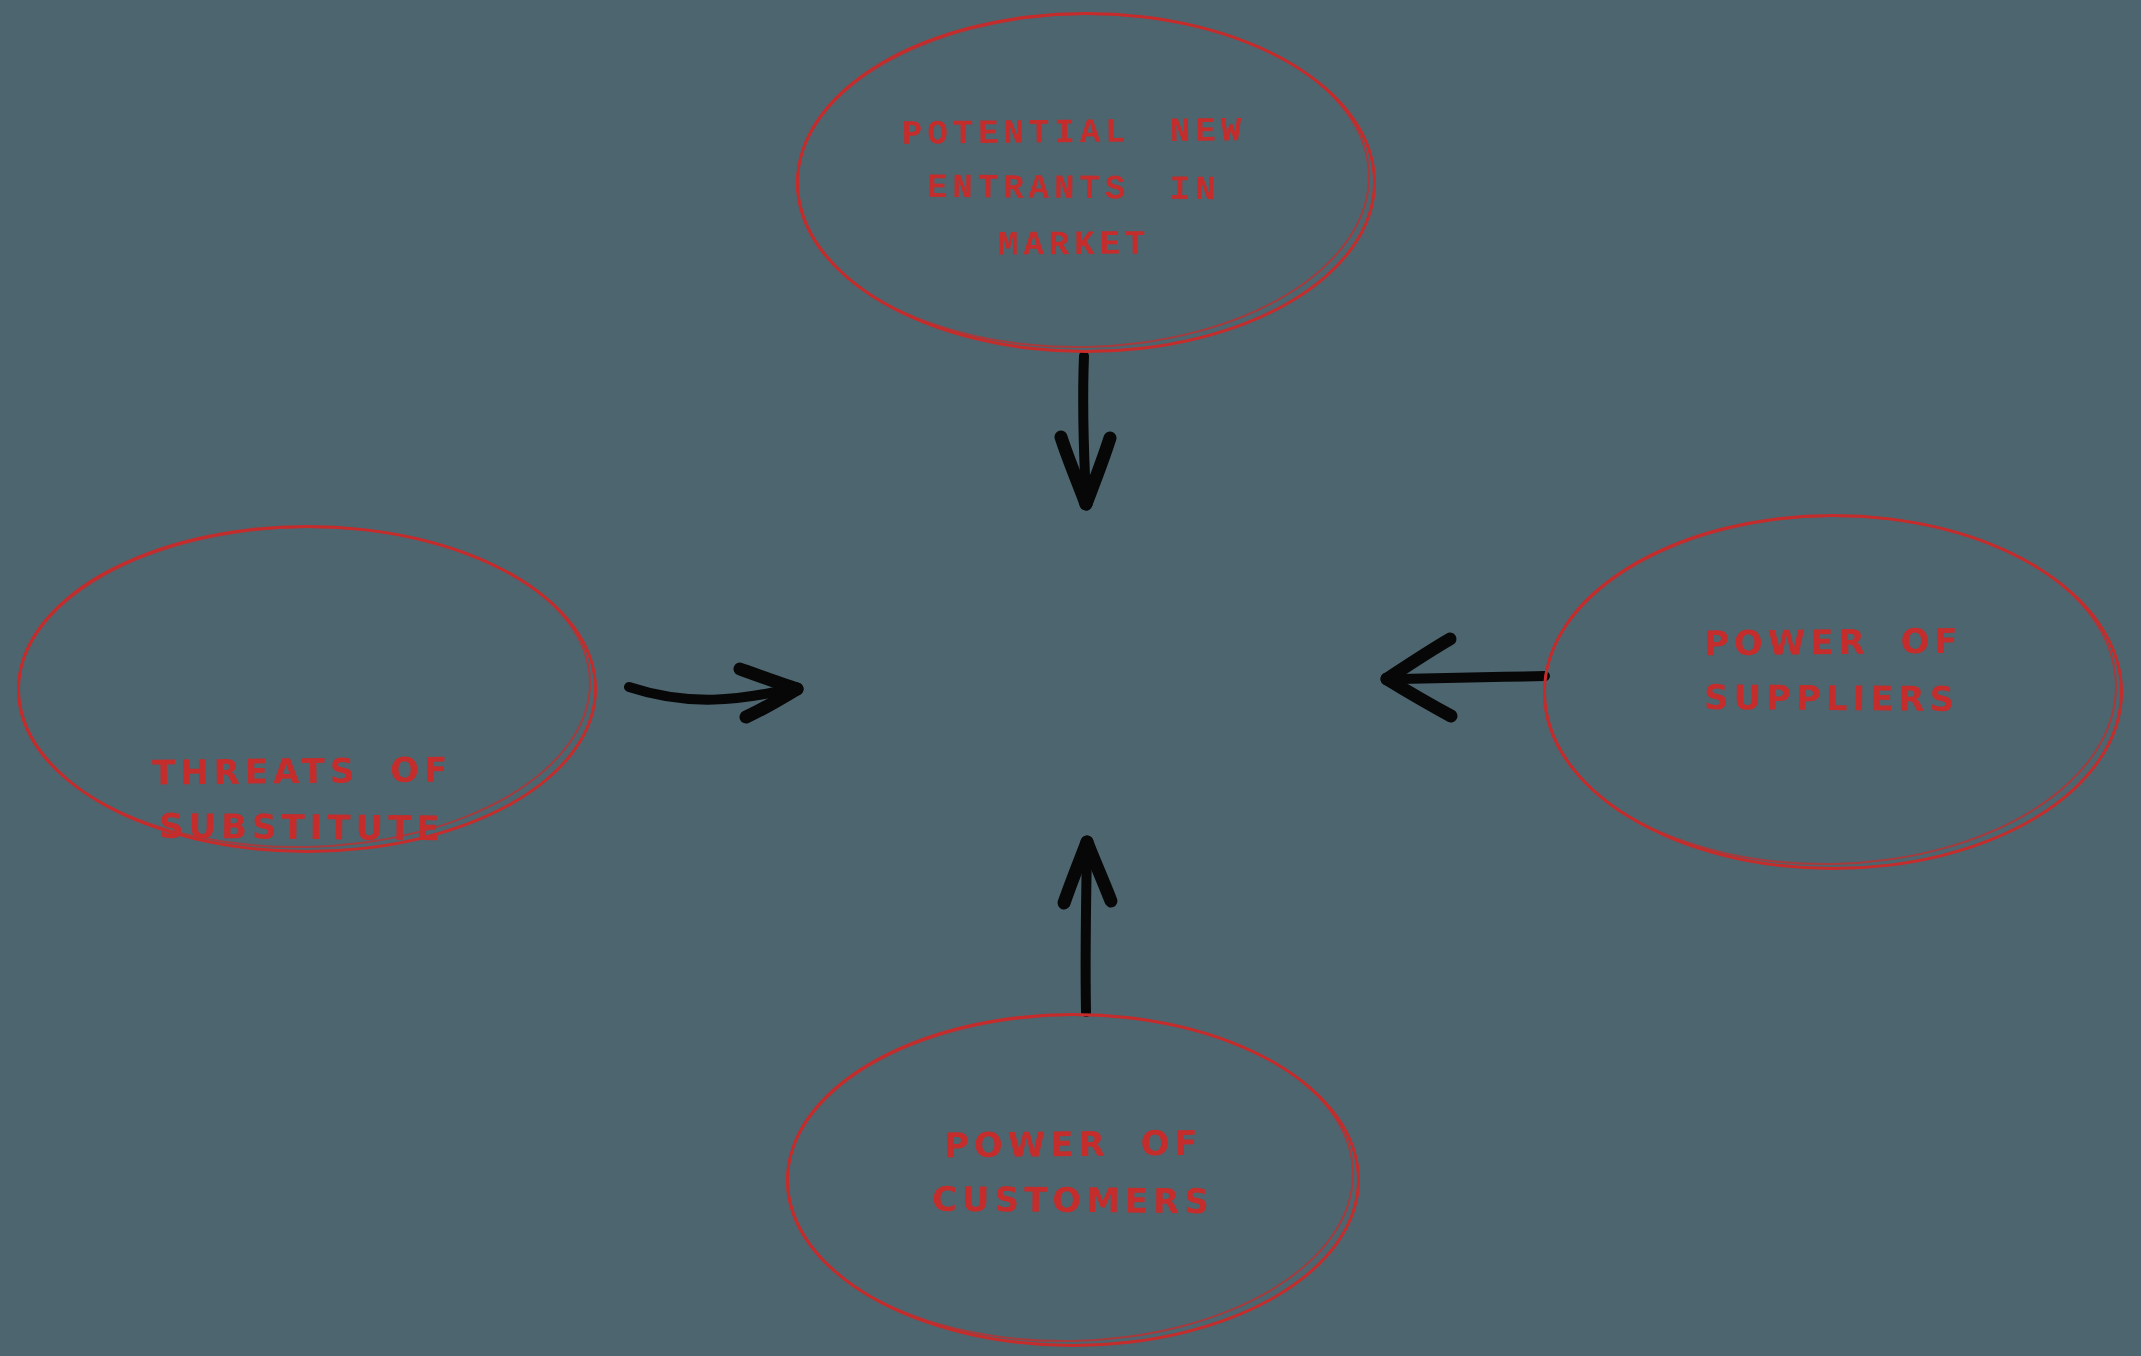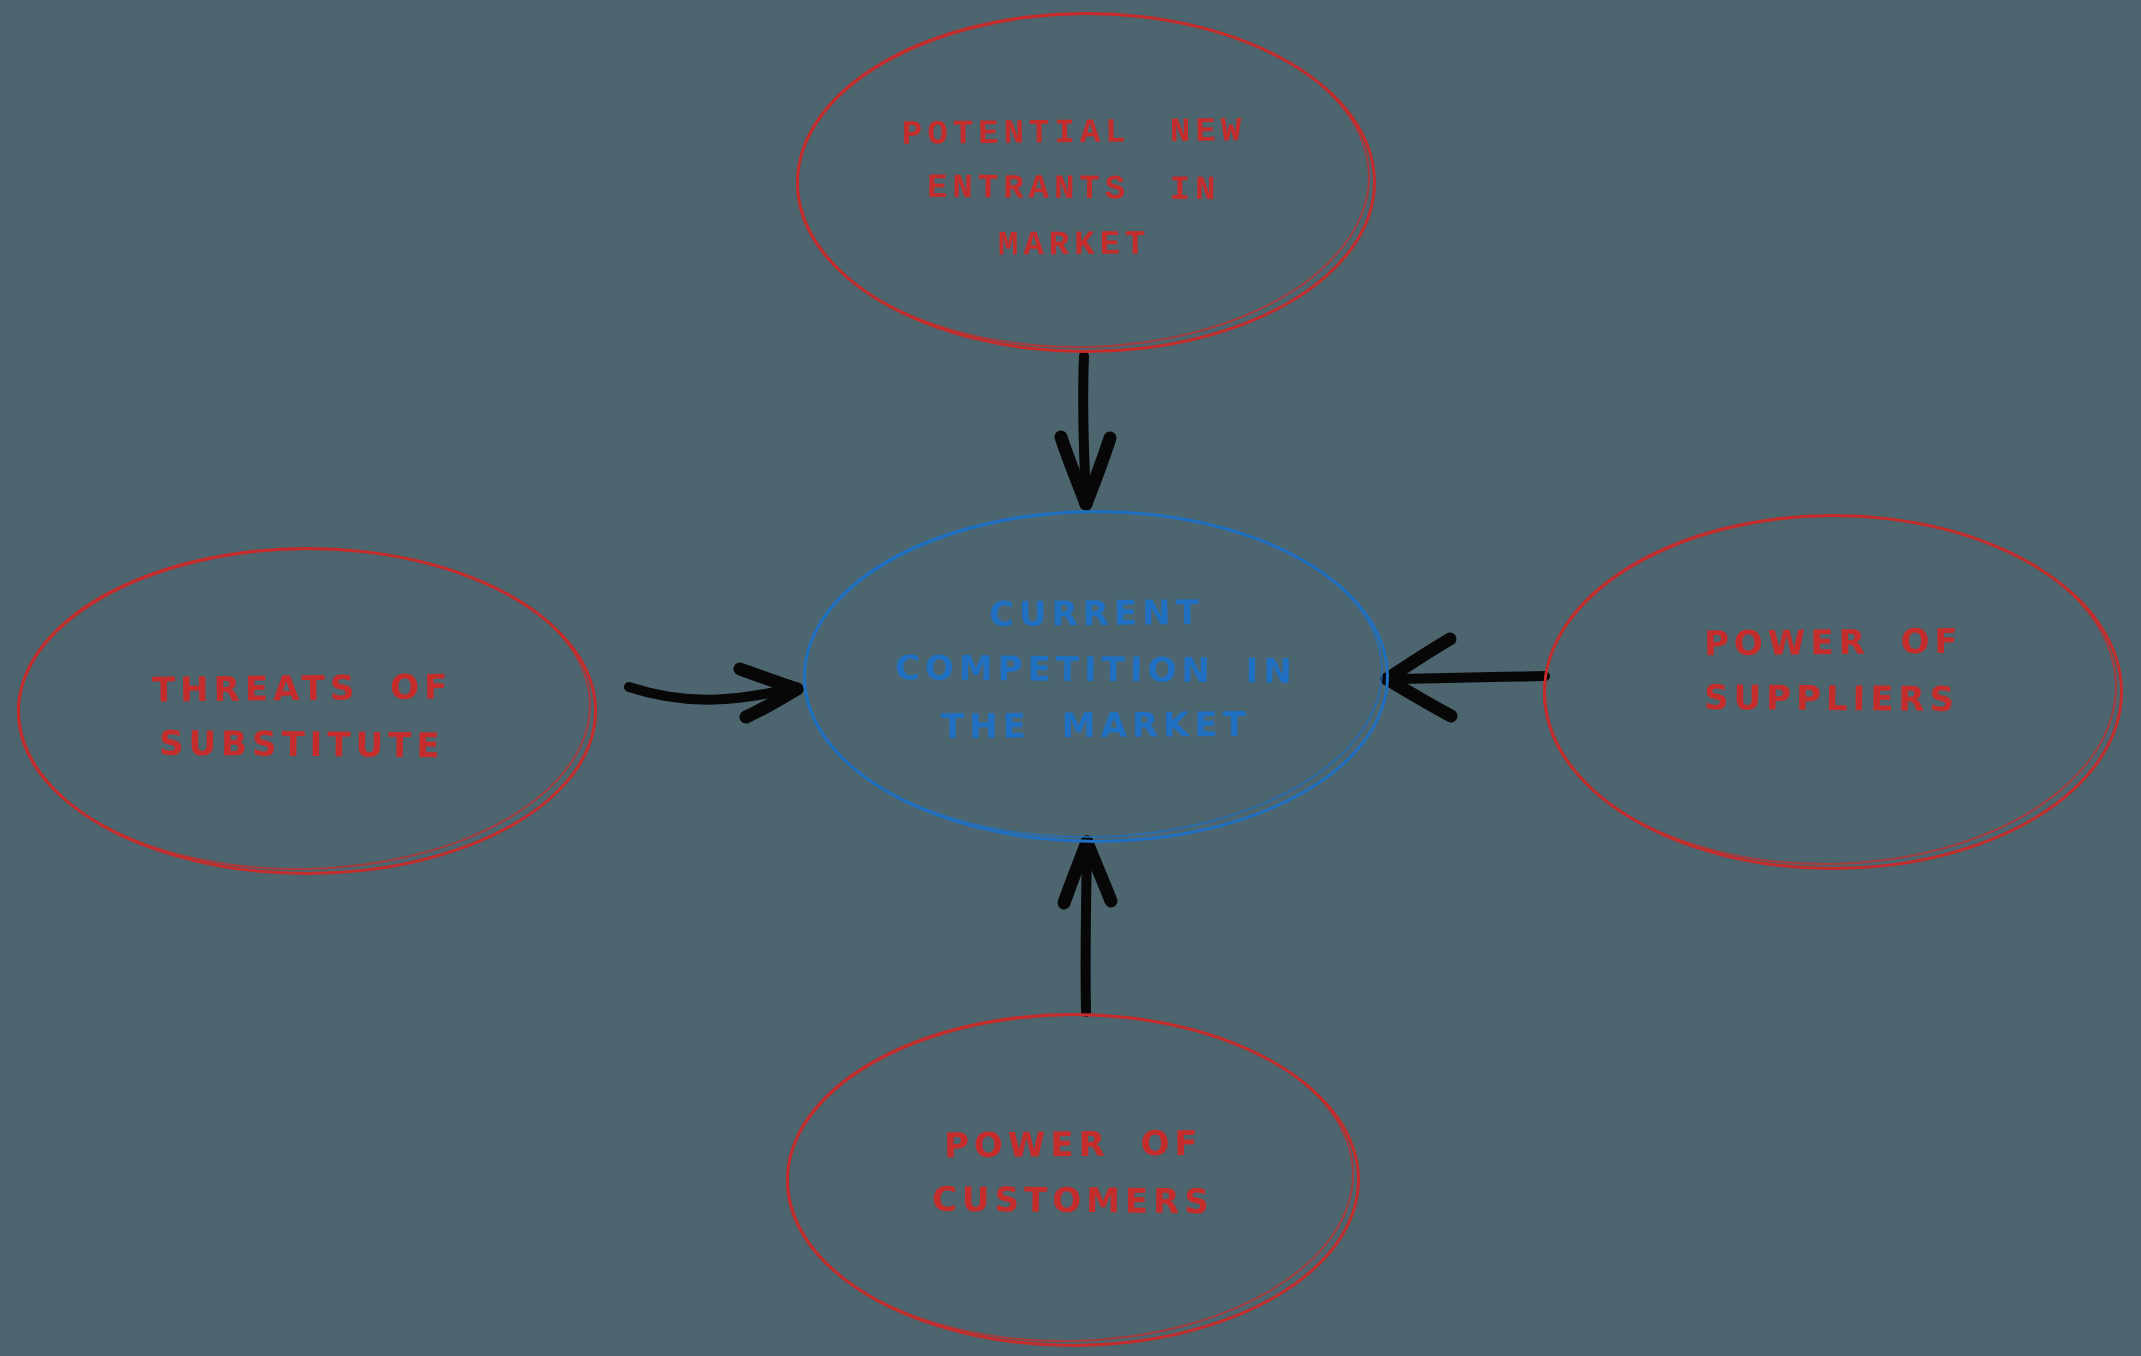--- a/index.html
+++ b/index.html
@@ -57,21 +57,21 @@
     text-transform: uppercase;
   }
   .label span { white-space: nowrap; }
   .label span:nth-child(1) { transform: rotate(-.6deg); }
   .label span:nth-child(2) { transform: rotate(.5deg); }
   .label span:nth-child(3) { transform: rotate(-.4deg); }
 
   
   #node-entrants    { left: 796px;  top: 12px;   width: 580px; height: 341px; }
   #node-entrants .label    { transform: translate(-12px, 6px); font-family: Liberation Mono, monospace; }
-  #node-substitute  { left: 17px;   top: 547px;  width: 580px; height: 328px; }
+  #node-substitute  { left: 17px;   top: 525px;  width: 580px; height: 328px; align-items: flex-end; }
   #node-substitute .label  { transform: translate(-5px, 5px); }
   #node-competition { left: 803px;  top: 510px;  width: 586px; height: 333px; }
   #node-competition .label { transform: translateY(-8px); }
   #node-suppliers   { left: 1543px; top: 514px;  width: 580px; height: 356px; }
   #node-suppliers .label   { transform: translateY(-22px); align-items: flex-start; text-align: left; }
   #node-customers   { left: 786px;  top: 1013px; width: 574px; height: 334px; }
   #node-customers .label   { transform: translateY(-8px); }
 
   
   svg.arrows {
@@ -129,27 +129,20 @@
     </div>
   </div>
 
   <div class="node red" id="node-substitute">
     <div class="label">
       <span>THREATS OF</span>
       <span>SUBSTITUTE</span>
     </div>
   </div>
 
-  <div class="node blue" id="node-competition">
-    <div class="label">
-      <span>CURRENT</span>
-      <span>COMPETITION IN</span>
-      <span>THE MARKET</span>
-    </div>
-  </div>
 
   <div class="node red" id="node-suppliers">
     <div class="label">
       <span>POWER OF</span>
       <span>SUPPLIERS</span>
     </div>
   </div>
 
   <div class="node red" id="node-customers">
     <div class="label">

